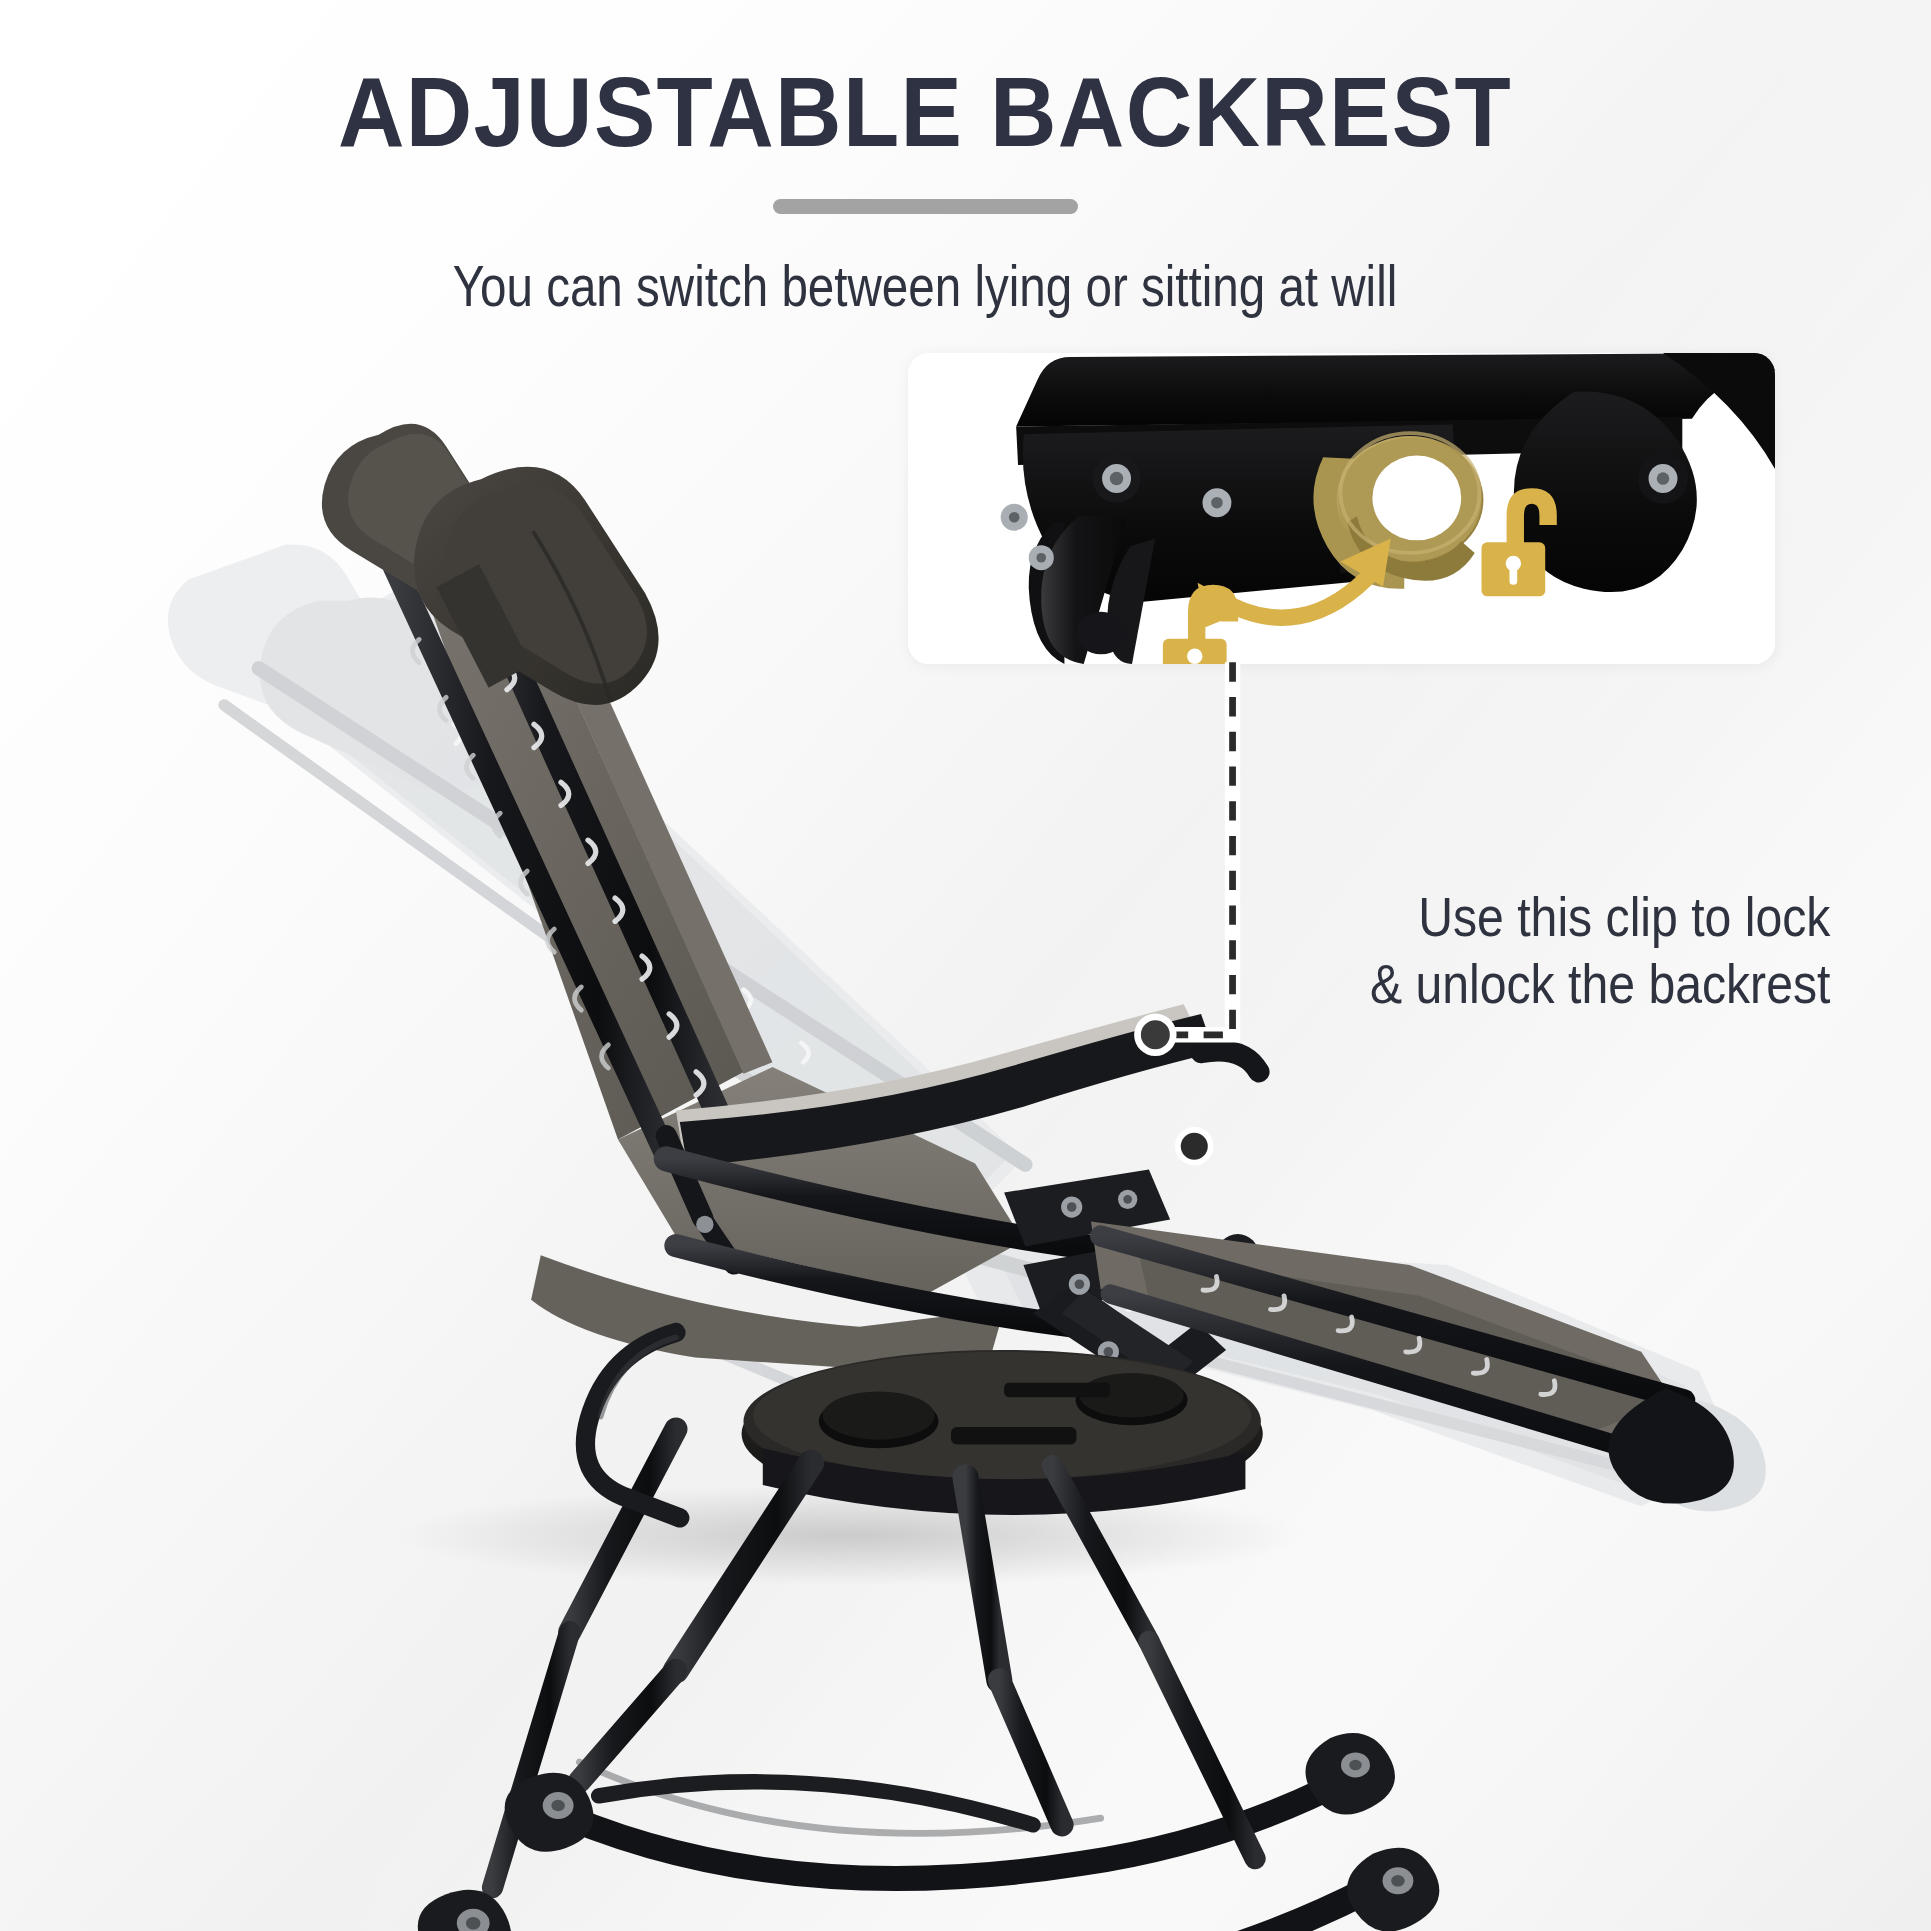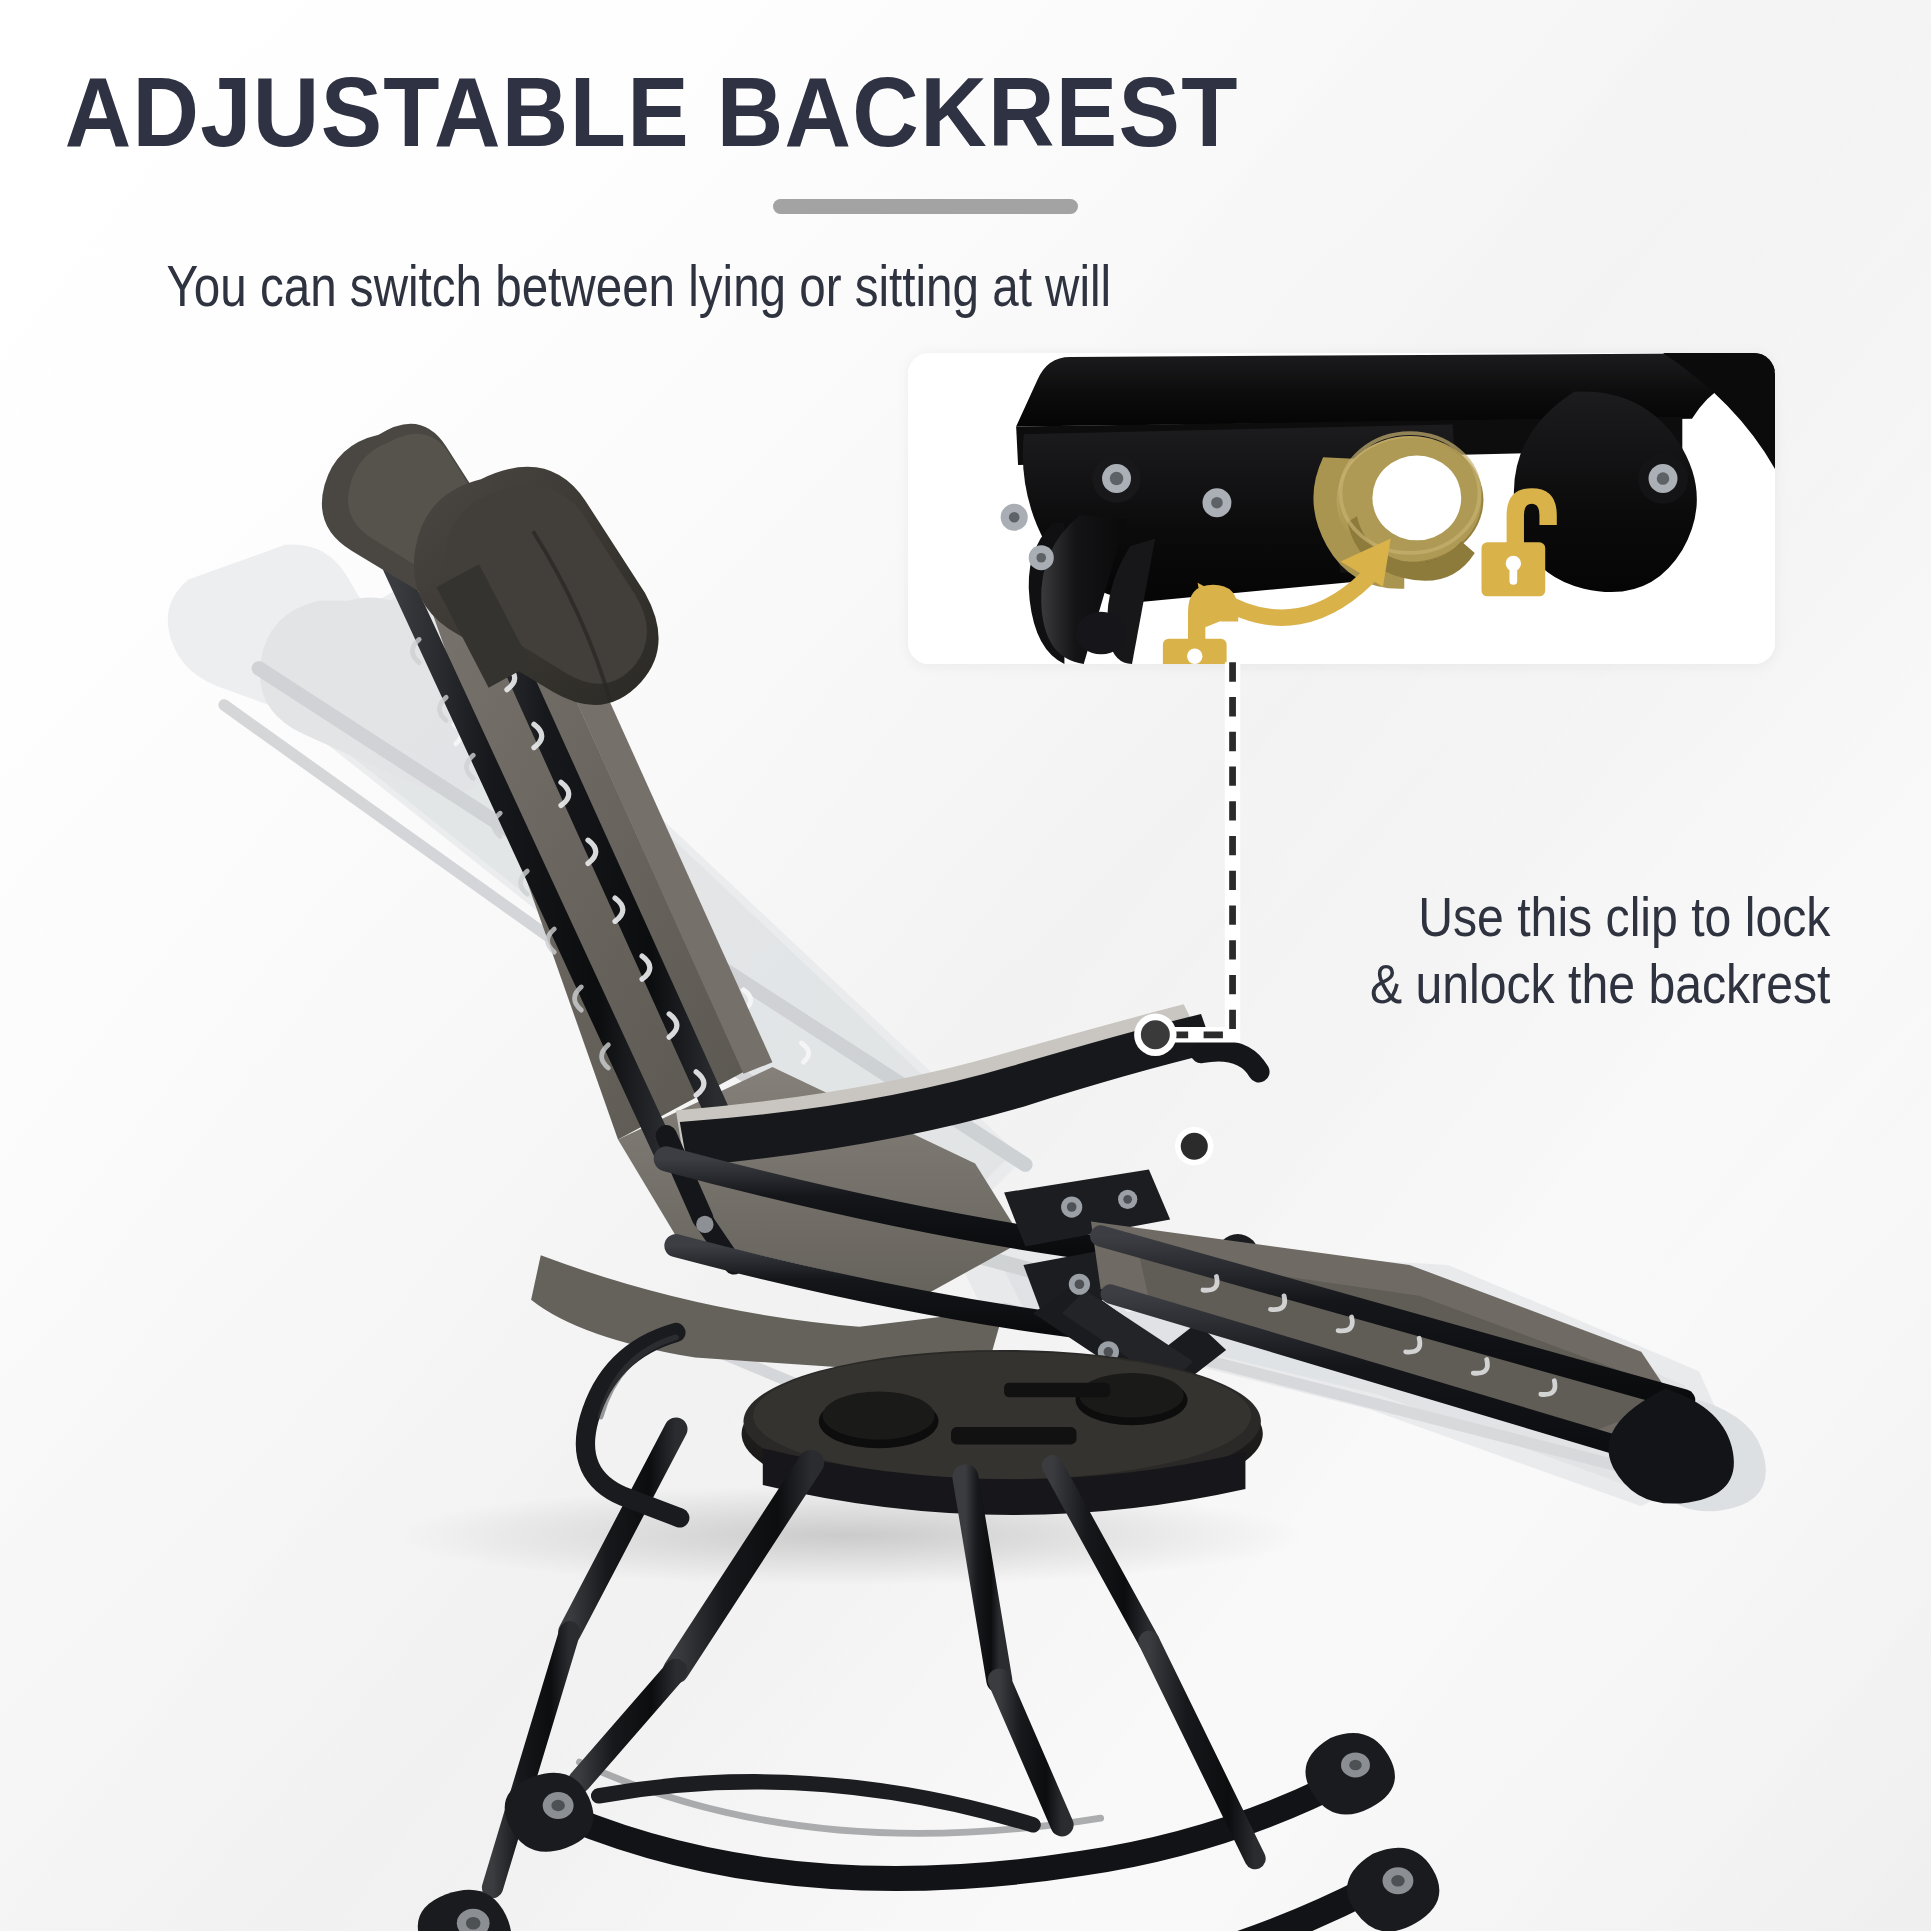--- a/index.html
+++ b/index.html
@@ -16,21 +16,21 @@
     overflow:hidden;
   }
   
   #stage::before{
     content:"";position:absolute;inset:0;
     background:linear-gradient(128deg,rgba(255,255,255,.95) 0%,rgba(255,255,255,.35) 30%,rgba(255,255,255,0) 52%,rgba(255,255,255,.55) 74%,rgba(255,255,255,.1) 100%);
     pointer-events:none;
   }
 
   
-  .header{position:absolute;top:0;left:0;width:1850px;z-index:6;}
+  .header{position:absolute;top:0;left:0;width:1850px;text-align:center;z-index:6;}
   .title{
     margin:0;padding-top:60px;
     font-family:"Liberation Sans Narrow","Liberation Sans",sans-serif;
     font-weight:700;font-size:99px;line-height:1.05;
     letter-spacing:1.4px;color:#2e3242;
     transform:scaleX(.93);transform-origin:center top;
     white-space:nowrap;
   }
   .divider{
     width:305px;height:15.4px;border-radius:7.7px;background:#a3a3a3;

